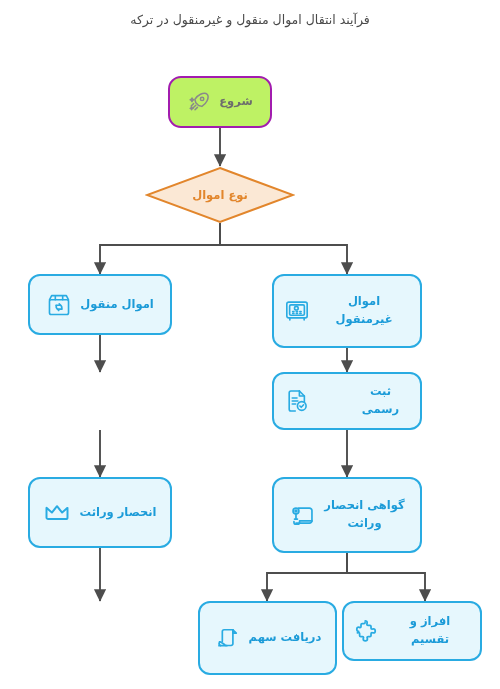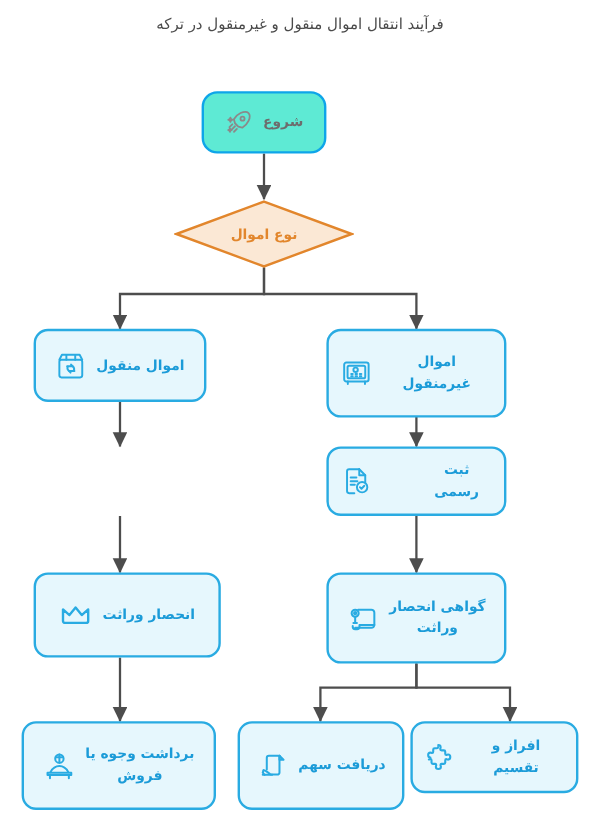--- a/index.html
+++ b/index.html
@@ -44,22 +44,22 @@
     text-align:center;
     line-height:1.55;
     padding:4px 10px;
   }
   .node .lbl{display:block;}
   .node .ic{flex:0 0 auto; display:flex; align-items:center; justify-content:center;}
   .node .ic svg{display:block;}
 
   
   #n-start{
-    border:2px solid #0ea5e9;
-    background:#5eead4;
+    border:2px solid #a21caf;
+    background:#bef264;
     color:#6d6d6d;
     border-radius:13px;
   }
 
   
   #n-decision{
     position:absolute;
     width:150px;height:58px;
     display:flex;align-items:center;justify-content:center;
   }
@@ -163,21 +163,21 @@
         <path d="M14.2 2.8l4.6 4.6v5.4"></path>
         <path d="M14.2 2.8v4.6h4.6"></path>
         <path d="M7.6 9.2h4.4M7.6 12.0h5.2M7.6 14.8h3.2"></path>
         <circle cx="16.4" cy="16.6" r="4.0"></circle>
         <path d="M14.7 16.6l1.2 1.2 2.2-2.3"></path>
       </svg>
     </span>
     <span class="lbl">ثبت رسمی</span>
   </div>
 
-  <div class="node" style="left:28px; top:477px; width:156px; height:71px;">
+  <div class="node" style="left:28px; top:477px; width:144px; height:71px;">
     <span class="ic">
       <svg width="28" height="28" viewBox="0 0 24 24" fill="none" stroke="#29abe2" stroke-width="1.7" stroke-linecap="round" stroke-linejoin="round">
         <path d="M3.0 7.6v8.2a1.4 1.4 0 0 0 1.4 1.4h15.2a1.4 1.4 0 0 0 1.4-1.4V7.6l-4.6 4.0L12.0 6.2 7.6 11.6z"></path>
       </svg>
     </span>
     <span class="lbl">انحصار وراثت</span>
   </div>
 
   <div class="node" style="left:272px; top:477px; width:150px; height:76px;">
     <span class="ic">
@@ -188,35 +188,20 @@
         <path d="M6.2 10.6v4.6M4.9 15.2h2.6"></path>
         <circle cx="6.2" cy="8.0" r="0.85"></circle>
       </svg>
     </span>
     <span class="lbl">
       <span>گواهی انحصار</span><br>
       <span>وراثت</span>
     </span>
   </div>
 
-  <div class="node" style="left:18px; top:601px; width:162px; height:74px;">
-    <span class="ic">
-      <svg width="27" height="27" viewBox="0 0 24 24" fill="none" stroke="#29abe2" stroke-width="1.5" stroke-linecap="round" stroke-linejoin="round">
-        <circle cx="12.0" cy="6.4" r="3.1"></circle>
-        <path d="M9.3 5.4h5.4M12.0 3.3v6.2"></path>
-        <path d="M5.4 16.4c1.6-3.0 4.0-4.5 6.6-4.5s5.0 1.5 6.6 4.5"></path>
-        <path d="M3.2 16.8h17.6v1.7H3.2z"></path>
-        <path d="M5.0 18.5v2.4M19.0 18.5v2.4"></path>
-      </svg>
-    </span>
-    <span class="lbl">
-      <span>برداشت وجوه یا</span><br>
-      <span>فروش</span>
-    </span>
-  </div>
 
   <div class="node" style="left:198px; top:601px; width:139px; height:74px;">
     <span class="ic">
       <svg width="27" height="27" viewBox="0 0 24 24" fill="none" stroke="#29abe2" stroke-width="1.5" stroke-linecap="round" stroke-linejoin="round">
         <path d="M16.8 4.2H9.0a1.6 1.6 0 0 0-1.6 1.6v8.6"></path>
         <path d="M16.8 4.2v12.4a1.6 1.6 0 0 1-1.6 1.6H10.2"></path>
         <path d="M16.8 4.2l3.0 3.0h-3.0z" fill="none"></path>
         <path d="M4.4 18.4h7.0"></path>
         <path d="M5.0 15.0c1.1 0 1.8.5 2.4 1.0l2.2 1.6"></path>
         <path d="M5.0 15.0l-.6 1.8 1.4 1.6"></path>

